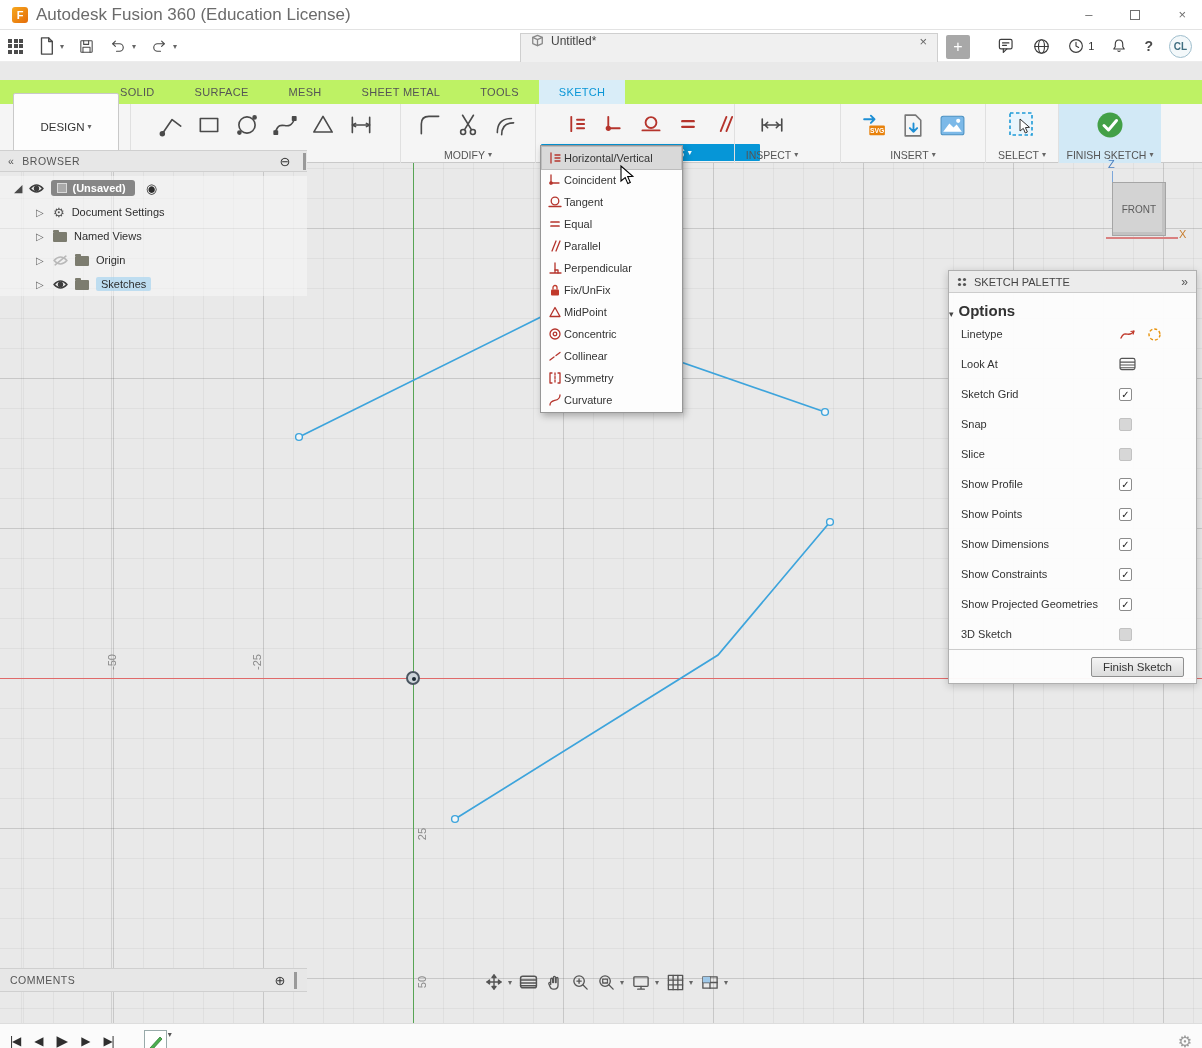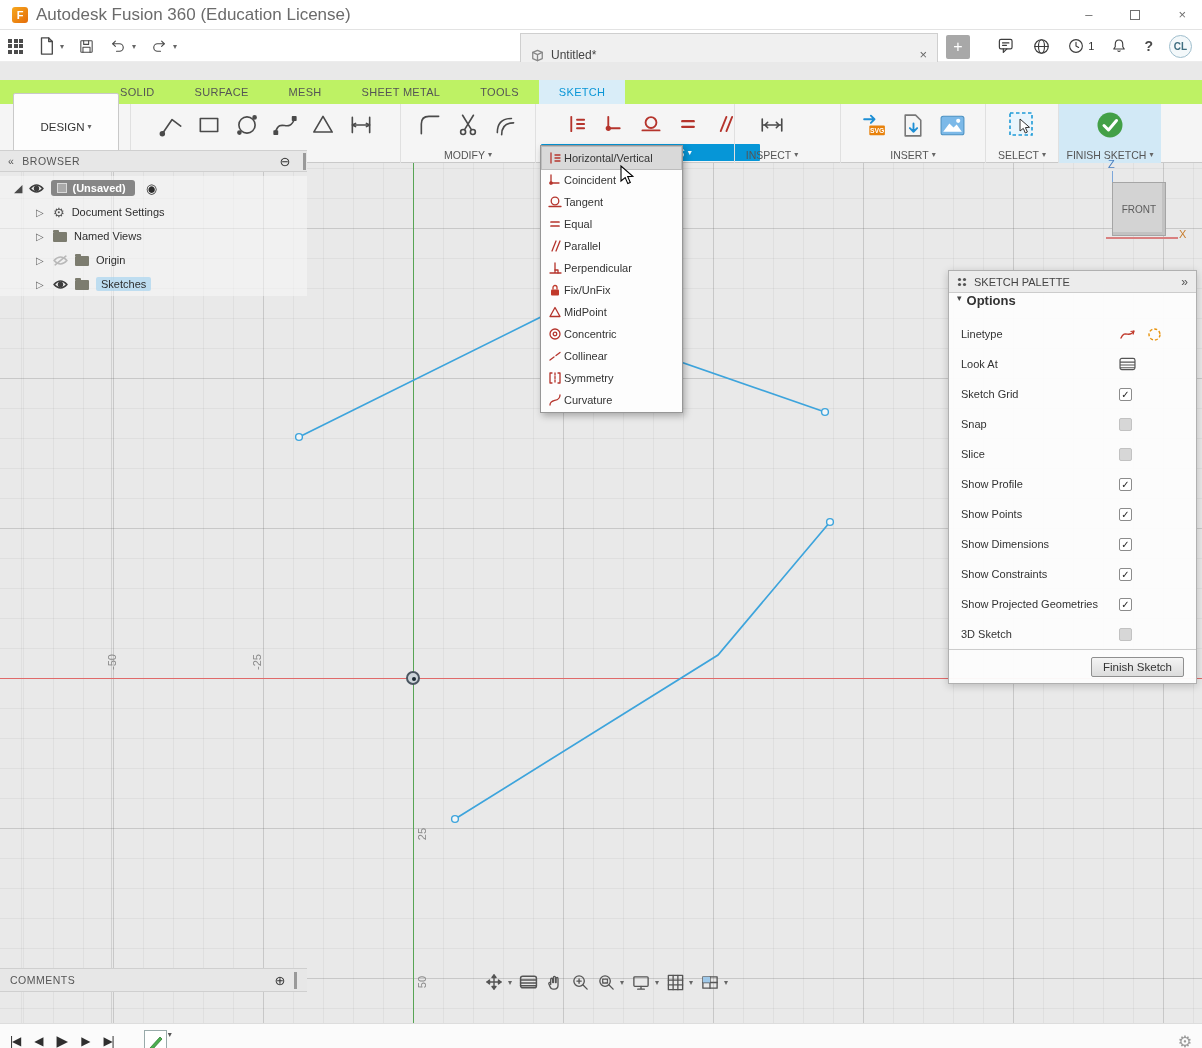--- a/index.html
+++ b/index.html
@@ -20,21 +20,21 @@
   .win-max { width:10px; height:10px; border:1.4px solid #6f6f6f; }
 
   
   .qat-row { height:32px; background:#fff; position:relative; border-bottom:1px solid #ececec; }
   .qat-left { position:absolute; left:8px; top:0; height:32px; display:flex; align-items:center; gap:14px; }
   .grid9 { display:grid; grid-template-columns:repeat(3,4px); grid-gap:1.5px; }
   .grid9 i { width:4px; height:4px; background:#4c4c4c; }
   .qat-ic { display:flex; align-items:center; gap:2px; }
   .caret::after { content:"▾"; font-size:8px; color:#666; margin-left:3px; }
   .tab-strip { position:absolute; left:520px; top:3px; width:418px; height:29px; background:#dcdcdc; border:1px solid #cfcfcf; border-bottom:none; display:flex; align-items:center; }
-  .doc-tab { flex:1; height:100%; background:#f0f0f0; display:flex; align-items:flex-end; gap:7px; padding:0 10px; }
+  .doc-tab { flex:1; height:100%; background:#f0f0f0; display:flex; align-items:flex-start; gap:7px; padding:0 10px; }
   .doc-tab .title { font-size:12px; color:#444; }
   .tab-close { margin-left:auto; color:#666; font-size:13px; }
   .newtab-btn { position:absolute; left:946px; top:5px; width:24px; height:24px; background:#a8a8a8; color:#fff; font-size:16px;
     display:flex; align-items:center; justify-content:center; border-radius:2px; }
   .qat-right { position:absolute; right:10px; top:0; height:32px; display:flex; align-items:center; gap:16px; }
   .clock-wrap { display:flex; align-items:center; gap:3px; }
   .notif-count { font-size:11px; color:#333; }
   .help-glyph { font-size:14px; font-weight:bold; color:#4a4a4a; }
   .avatar { width:23px; height:23px; border-radius:50%; border:1.5px solid #9fbecd; background:#f3f8fa; color:#3f6e80;
     font-size:10px; font-weight:bold; display:flex; align-items:center; justify-content:center; }
@@ -103,21 +103,21 @@
     border-top:1px solid #cfcfcf; border-bottom:1px solid #cfcfcf; display:flex; align-items:center; padding:0 10px;
     font-size:10.5px; color:#555; letter-spacing:.5px; }
   .cplus { margin-left:auto; font-size:13px; color:#333; }
 
   
   .sketch-palette { position:absolute; left:948px; top:270px; width:249px; z-index:20; background:rgba(252,252,252,0.97);
     border:1px solid #b0b0b0; box-shadow:0 2px 8px rgba(0,0,0,.2); }
   .sp-header { height:22px; background:#ececec; border-bottom:1px solid #ccc; display:flex; align-items:center; gap:7px;
     padding:0 8px; font-size:11px; color:#444; }
   .sp-header .chev { margin-left:auto; color:#555; font-size:12px; }
-  .sp-section { height:26px; display:flex; align-items:flex-start; padding-left:8px; font-size:13px; font-weight:bold; color:#333; gap:5px; }
+  .sp-section { height:26px; display:flex; align-items:flex-end; font-size:15px; font-weight:bold; color:#333; gap:5px; }
   .sp-section::before { content:"▾"; font-size:9px; color:#444; }
   .sp-row { height:30px; display:flex; align-items:center; padding:0 12px; }
   .sp-row .lbl { width:158px; font-size:11px; color:#333; }
   .sp-row .ctrl { flex:1; display:flex; align-items:center; gap:9px; }
   .checkbox { width:13px; height:13px; border-radius:2px; font-size:10px; display:flex; align-items:center; justify-content:center; }
   .checkbox.checked { background:#fff; border:1px solid #8c8c8c; color:#222; font-weight:bold; }
   .checkbox.unchecked { background:#d7d7d7; border:1px solid #c2c2c2; }
   .sp-footer { border-top:1px solid #ccc; height:34px; display:flex; align-items:center; justify-content:flex-end; padding:0 12px; }
   .finish-btn { background:linear-gradient(#f4f4f4,#dcdcdc); border:1px solid #8f8f8f; border-radius:2px; padding:3px 11px;
     font-size:11.5px; color:#333; }

